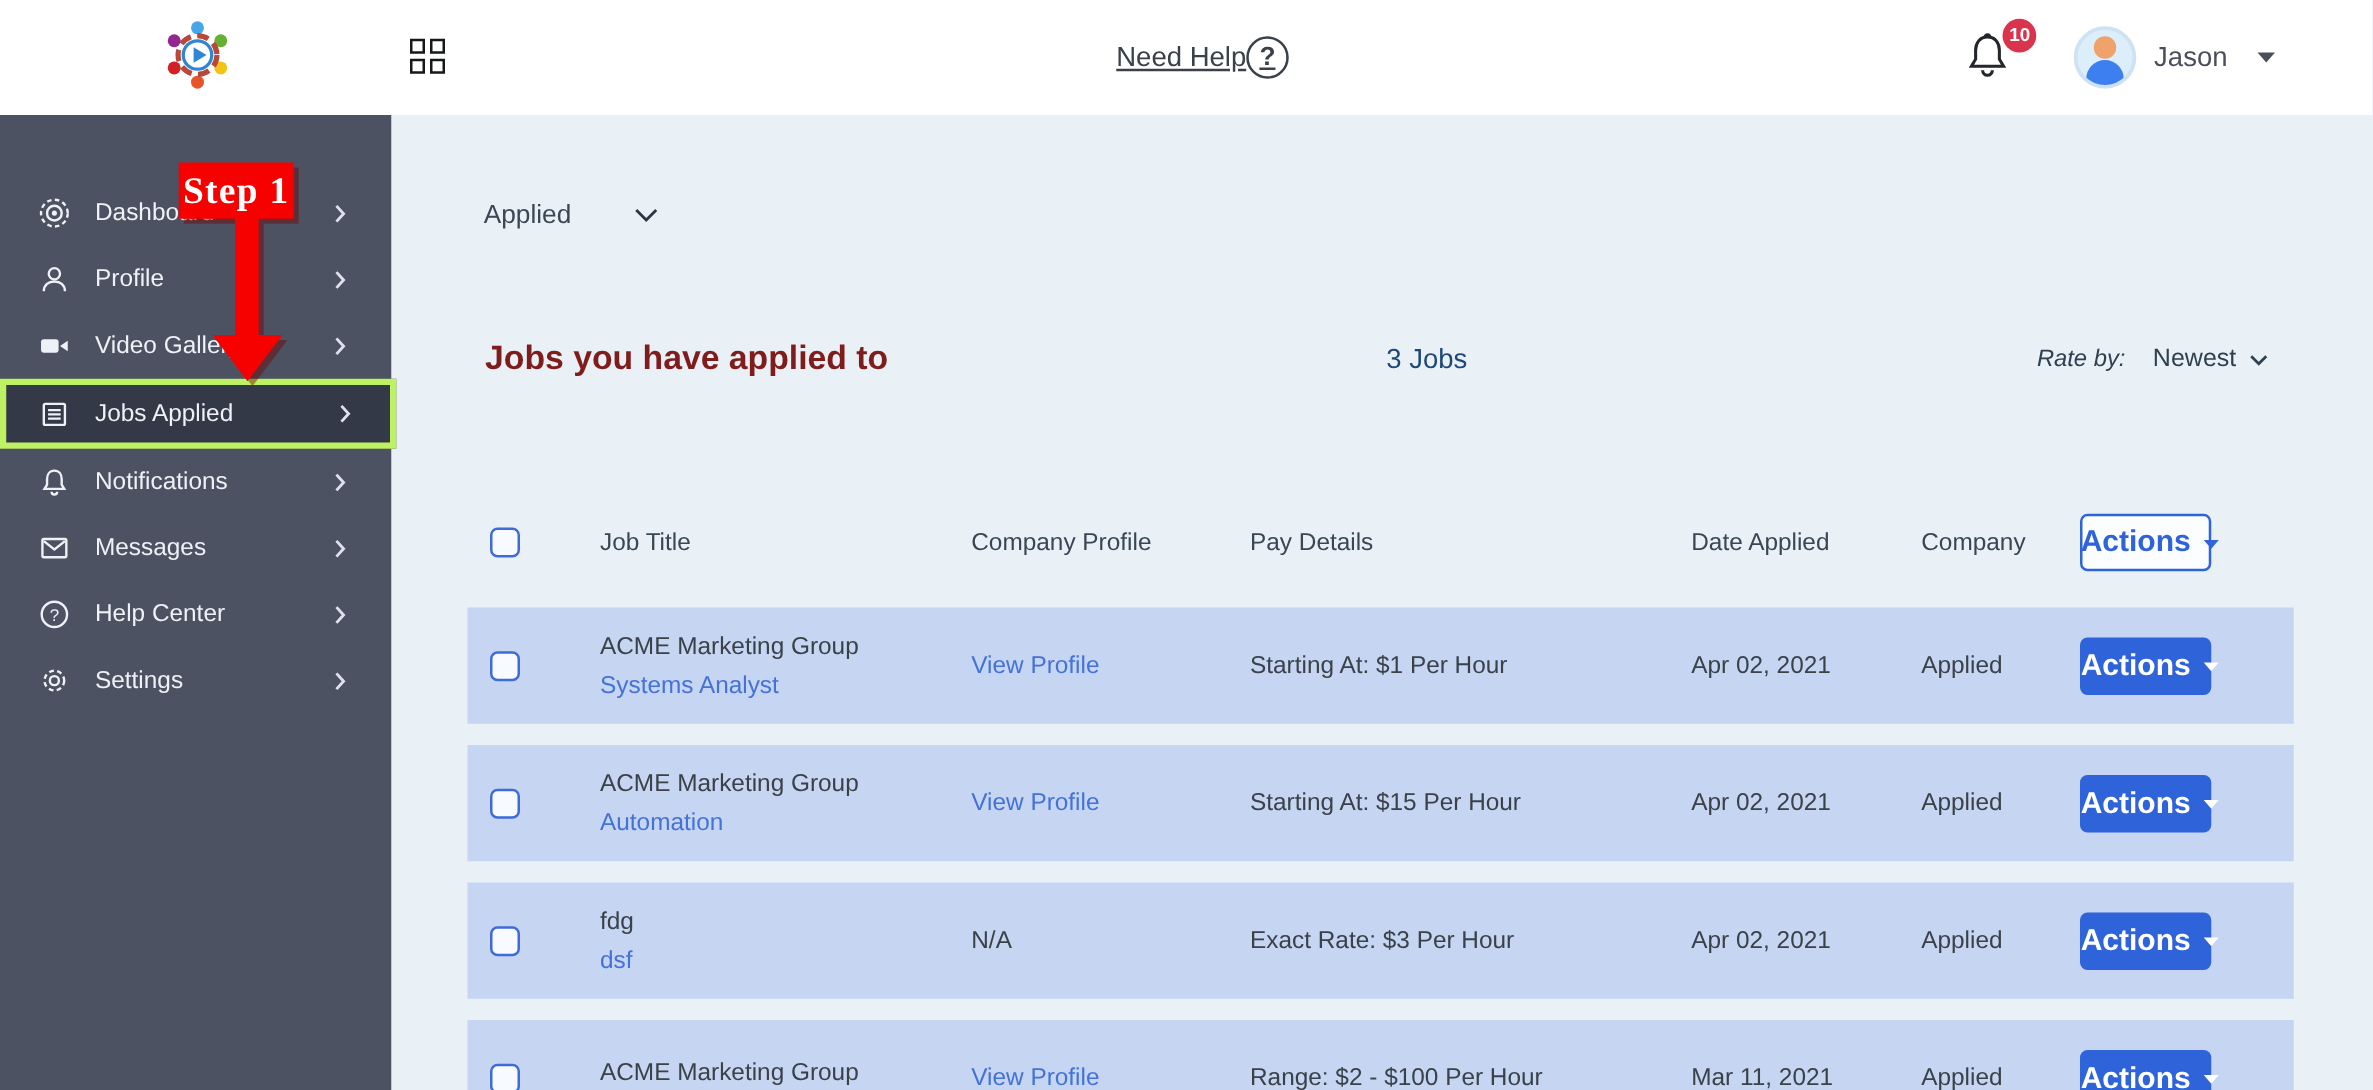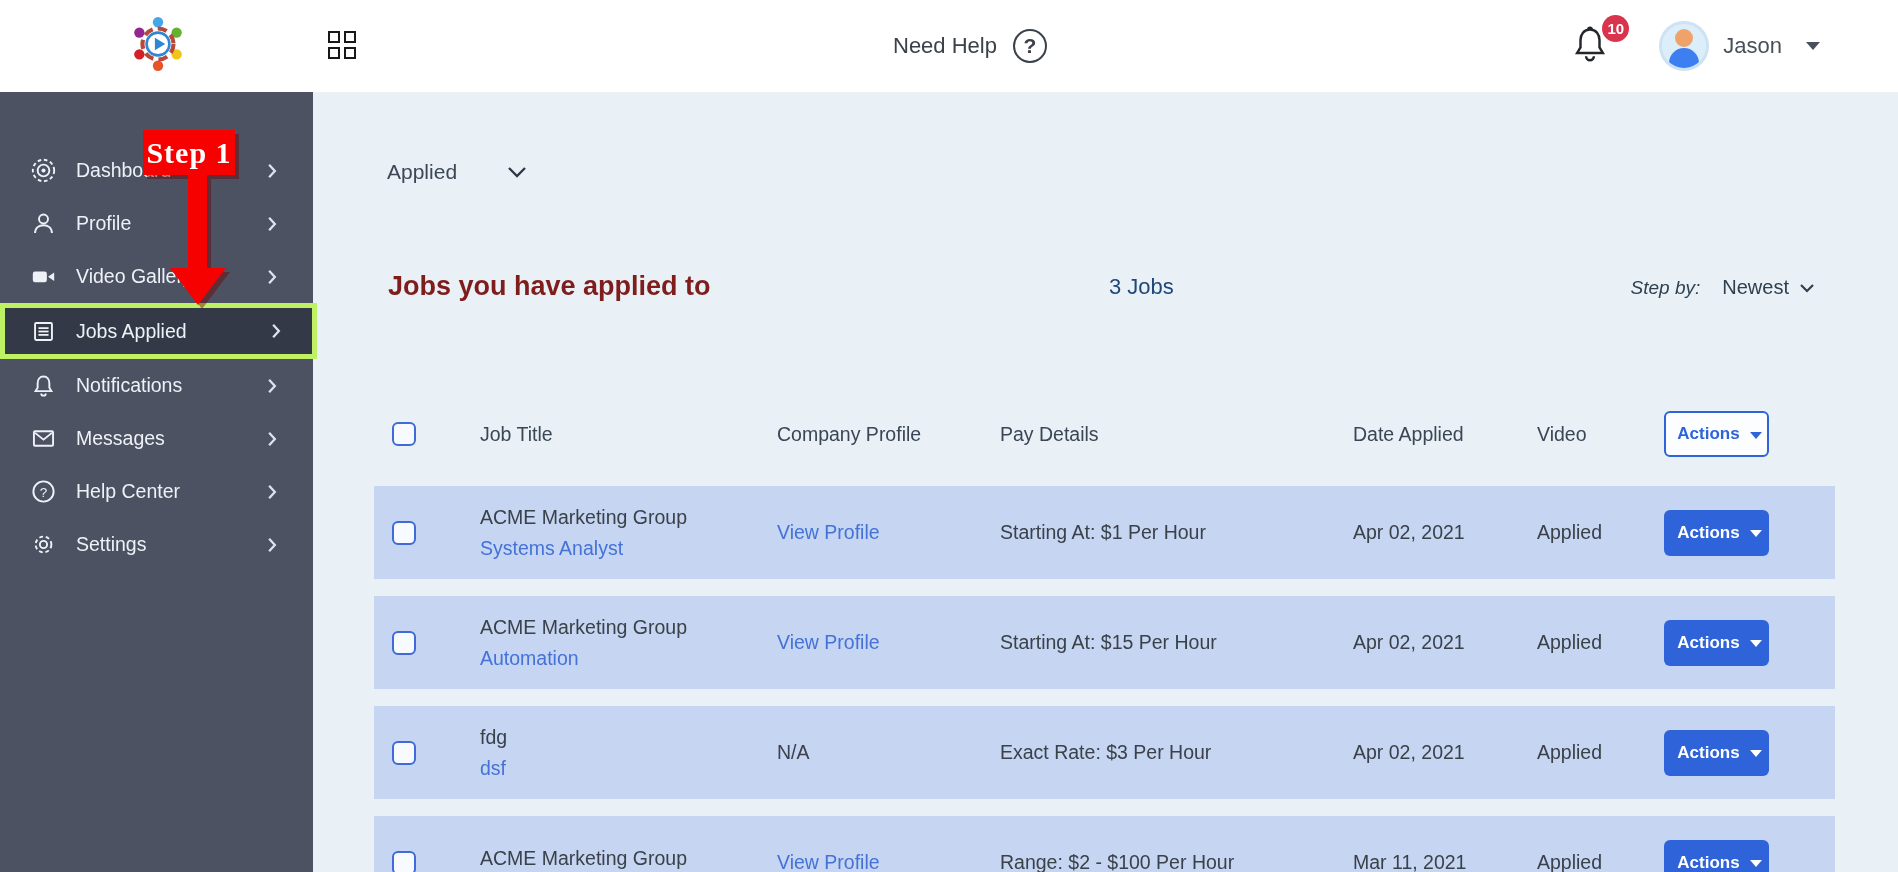--- a/index.html
+++ b/index.html
@@ -8,21 +8,21 @@
     font-family:"Liberation Sans",sans-serif;
     background:#e9f1f7;color:#3a4149;
   }
   .app{position:relative;width:1898px;height:872px;}
 
   
   .topbar{position:absolute;top:0;left:0;width:1898px;height:92px;background:#ffffff;z-index:2;}
   .logo{position:absolute;left:129px;top:13px;width:58px;height:62px;}
   .grid-icon{position:absolute;left:328px;top:31px;display:grid;grid-template-columns:12px 12px;grid-template-rows:12px 12px;gap:4px;}
   .grid-icon span{display:block;width:12px;height:12px;border:2.5px solid #17181a;box-sizing:border-box;background:#fff;}
-  .help-group{position:absolute;left:893px;top:0;height:92px;display:flex;align-items:center;gap:16px;cursor:pointer;}
+  .help-group{position:absolute;left:893px;top:0;height:92px;display:flex;align-items:center;cursor:pointer;text-decoration:underline;}
   .help-text{font-size:22px;color:#3a4149;}
   .q-circle{width:34px;height:34px;border:2.5px solid #3a4149;border-radius:50%;display:flex;align-items:center;justify-content:center;font-size:21px;font-weight:bold;color:#3a4149;box-sizing:border-box;}
   .right-group{position:absolute;right:78px;top:0;height:92px;display:flex;align-items:center;}
   .bell-wrap{position:relative;margin-right:52px;cursor:pointer;}
   .badge{position:absolute;top:-10px;right:-22px;min-width:27px;height:27px;border-radius:14px;background:#d9334d;color:#fff;font-size:15px;font-weight:bold;display:flex;align-items:center;justify-content:center;padding:0 4px;box-sizing:border-box;}
   .avatar{width:44px;height:44px;border-radius:50%;background:#ddeefb;border:3px solid #cde2f3;position:relative;overflow:hidden;margin-right:14px;}
   .avatar .head{position:absolute;left:13px;top:5px;width:18px;height:18px;border-radius:50%;background:#efa269;}
   .avatar .shoulders{position:absolute;left:7px;top:24px;width:30px;height:26px;border-radius:15px 15px 4px 4px;background:#3d7ef0;}
   .user-name{font-size:22px;color:#4a505b;margin-right:24px;}
   .caret-down{width:0;height:0;border-left:7px solid transparent;border-right:7px solid transparent;border-top:8px solid #4a505b;}
@@ -63,21 +63,21 @@
   .c4{padding-left:5px;}
   .c5{padding-left:8px;}
   .c6{padding-left:12px;}
   .c7{padding-left:14px;}
   .checkbox{display:block;width:24px;height:24px;border:2px solid #3f6ad8;border-radius:6px;background:#f7faff;box-sizing:border-box;cursor:pointer;}
   .row{height:93px;margin-bottom:17px;background:#c5d5f2;}
   .cell{font-size:19.5px;color:#3a4149;}
   .two-line .line1{margin-bottom:8px;}
   .link{color:#4472d6;cursor:pointer;}
   .plain{color:#3a4149;}
-  .btn{display:inline-flex;align-items:center;justify-content:center;gap:10px;width:105px;height:46px;border-radius:6px;font-size:17px;font-weight:bold;cursor:pointer;box-sizing:border-box;padding-left:12px;}
+  .btn{display:inline-flex;align-items:center;justify-content:center;gap:10px;width:105px;height:46px;border-radius:6px;font-size:24px;font-weight:bold;cursor:pointer;box-sizing:border-box;padding-left:12px;}
   .btn-outline{border:2px solid #2e63d9;color:#2e63d9;background:#fbfdff;}
   .btn-solid{background:#2e63d9;color:#ffffff;border:none;}
   .btn .tri{width:0;height:0;border-left:6px solid transparent;border-right:6px solid transparent;border-top:7px solid currentColor;margin-top:2px;}
 </style>
 </head>
 <body>
 
 <div class="app">
 
   <div class="topbar">
@@ -248,41 +248,41 @@
       <span class="filter-value">Applied</span>
       <svg width="20" height="12" viewBox="0 0 20 12">
           <polyline points="2,2 10,10 18,2" fill="none" stroke="#2f3744" stroke-width="2.3"></polyline>
         </svg>
     </div>
 
     <div class="heading-row">
       <h1 class="page-title">Jobs you have applied to</h1>
       <span class="jobs-count">3 Jobs</span>
       <span class="sort-group">
-        <span class="sort-label">Step by:</span>
+        <span class="sort-label">Rate by:</span>
         <span class="sort-value">
           <span>Newest</span>
           <svg width="16" height="10" viewBox="0 0 16 10">
               <polyline points="2,2 8,8 14,2" fill="none" stroke="#2f4050" stroke-width="2.2"></polyline>
             </svg>
         </span>
       </span>
     </div>
 
     <div class="tbl">
 
       <div class="tbl-grid thead">
         <div class="c1">
             <span class="checkbox"></span>
           </div>
         <div class="th c2">Job Title</div>
         <div class="th c3">Company Profile</div>
         <div class="th c4">Pay Details</div>
         <div class="th c5">Date Applied</div>
-        <div class="th c6">Video</div>
+        <div class="th c6">Company</div>
         <div class="c7">
           <button class="btn btn-outline">
             <span>Actions</span>
               <span class="tri"></span>
           </button>
         </div>
       </div>
 
       <div class="tbl-grid row">
         <div class="c1">

